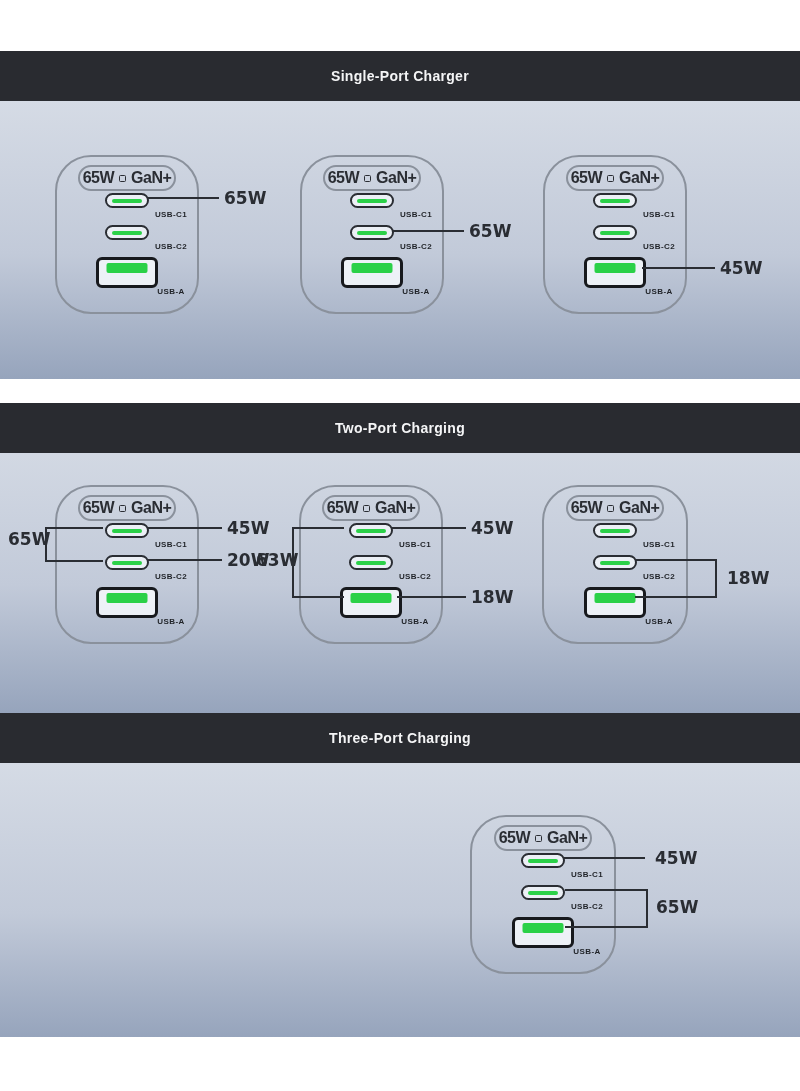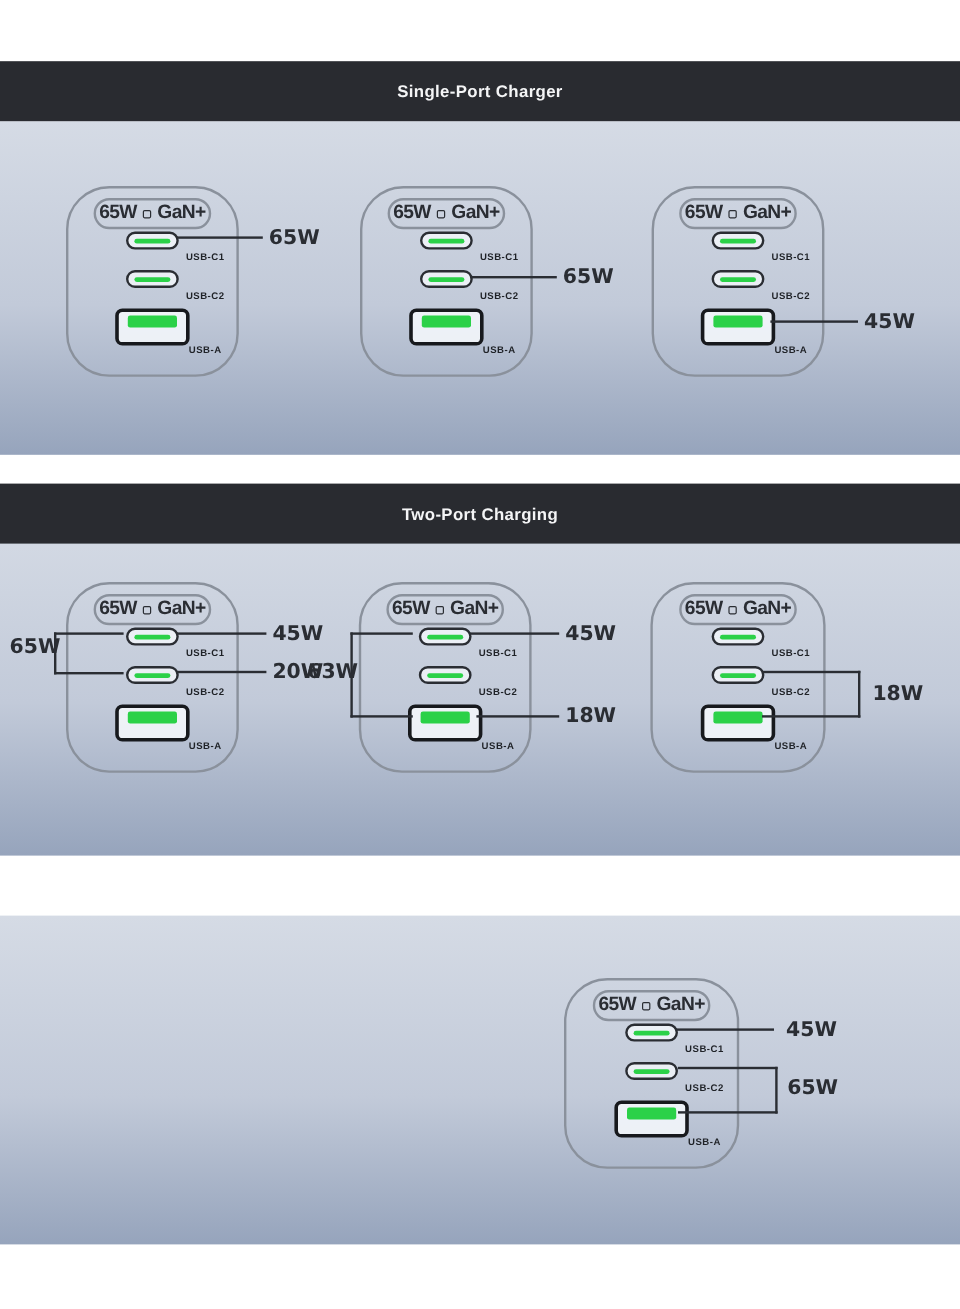--- a/index.html
+++ b/index.html
@@ -48,20 +48,21 @@
 <body>
 
 <div class="page">
 
   <div class="grad" style="top:101px;height:278px;"></div>
   <div class="grad" style="top:429px;height:284px;"></div>
   <div class="grad" style="top:763px;height:274px;"></div>
 
   <div class="bar" style="top:51px;">Single-Port Charger</div>
   <div class="bar" style="top:390px;margin-top:13px;">Two-Port Charging</div>
+  <div class="bar" style="top:713px;">Three-Port Charging</div>
 
   <div class="charger" style="left:55px;top:155px;">
     <div class="badge">
         <span>65W</span>
         <span class="dot"></span>
         <span>GaN+</span>
       </div>
     <div class="usbc c1">
         <div class="pin"></div>
       </div>

